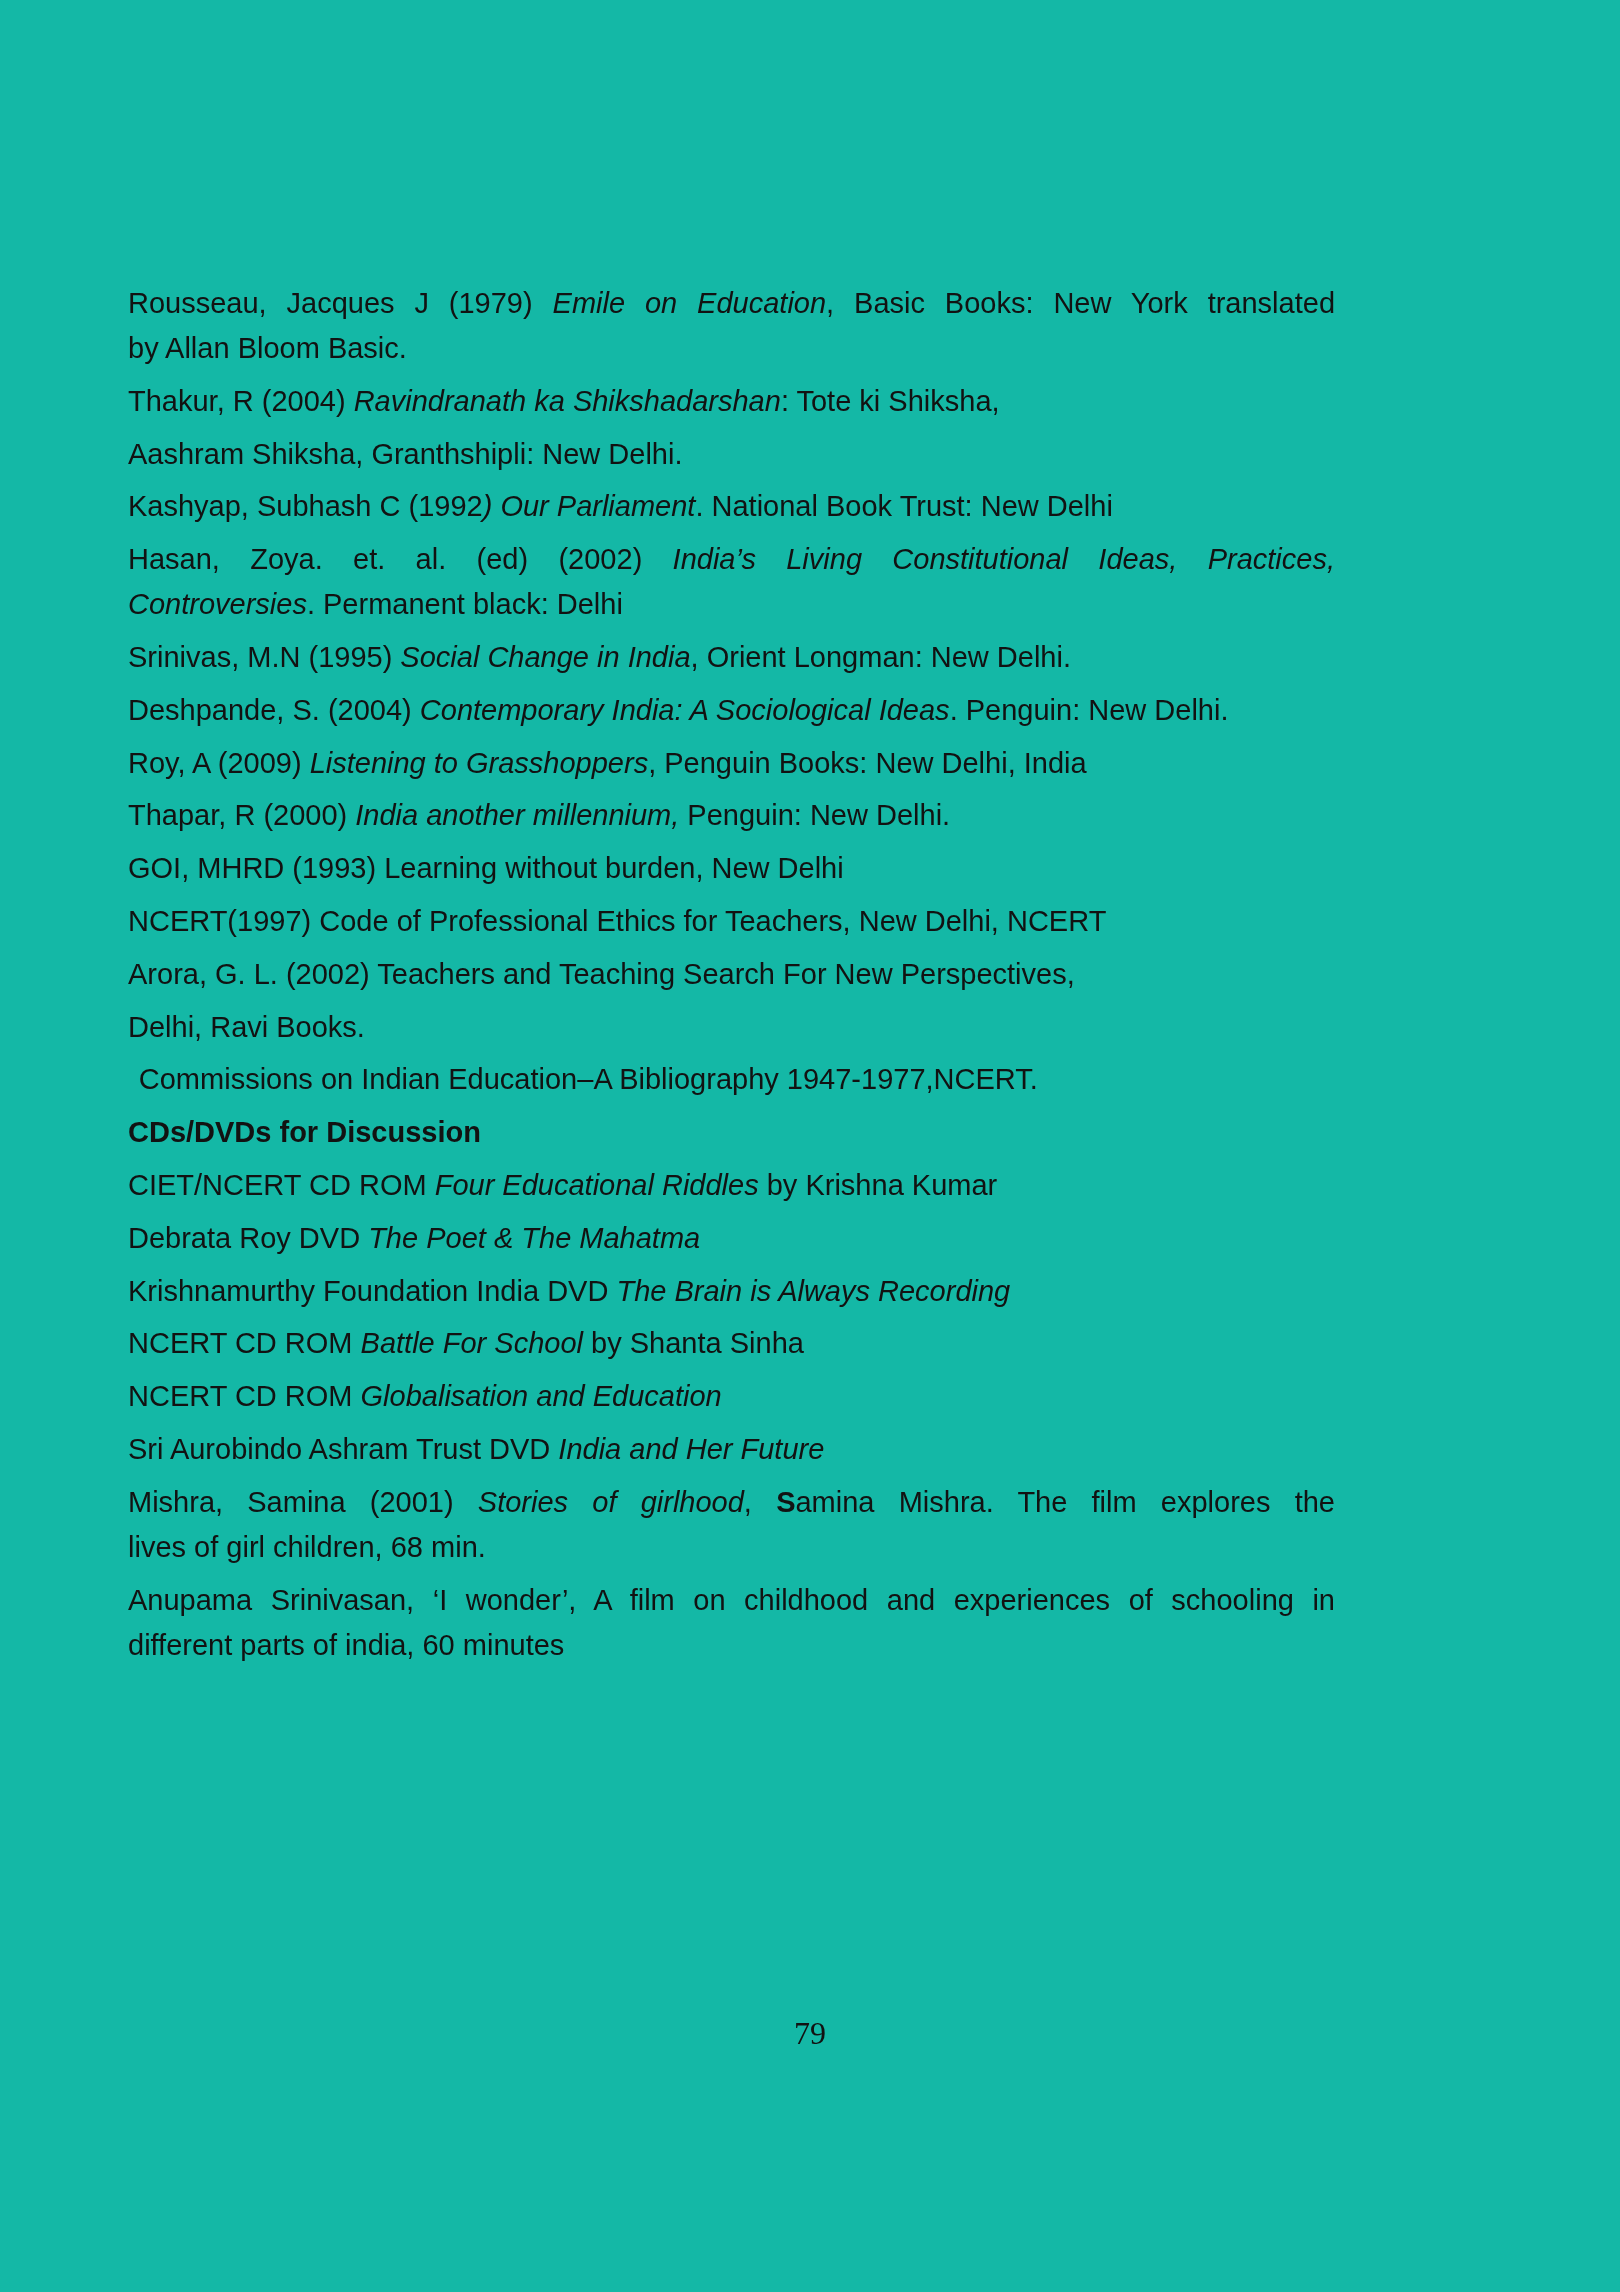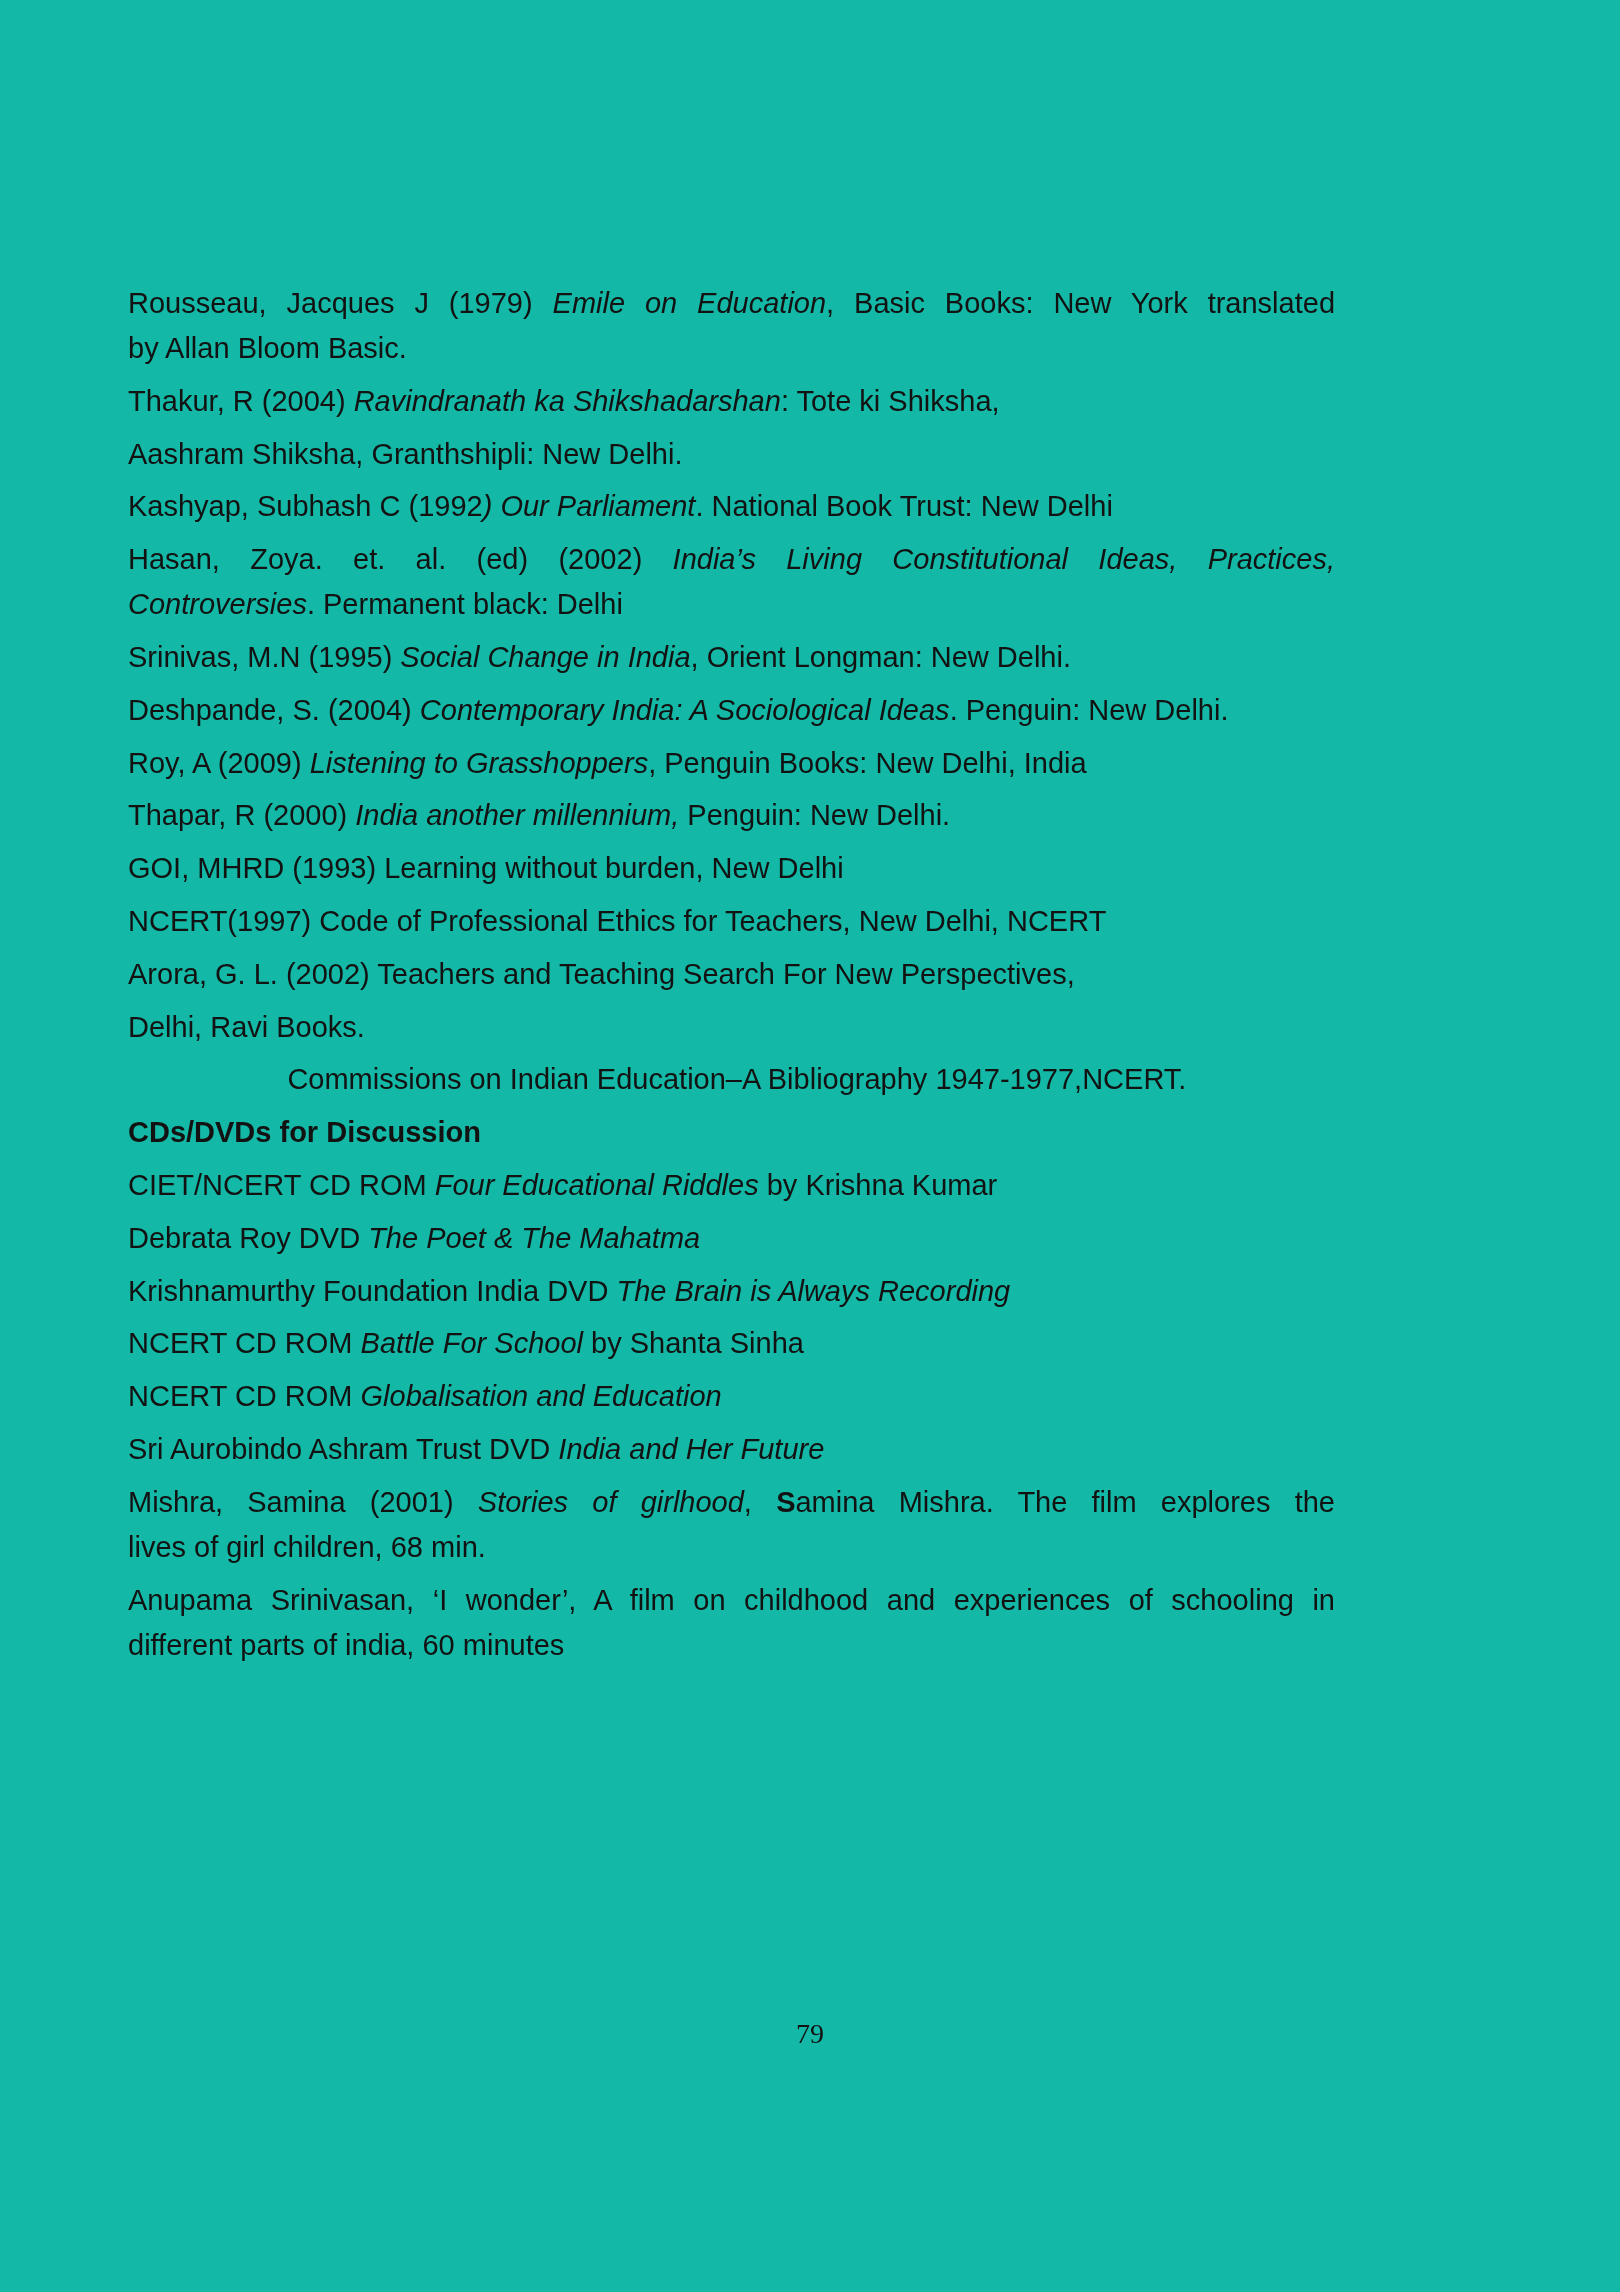--- a/index.html
+++ b/index.html
@@ -33,29 +33,29 @@
   }
   .line.justify {
     text-align: justify;
     text-align-last: justify;
   }
   .line.plain {
     white-space: nowrap;
   }
   .seg.i { font-style: italic; }
   .seg.b { font-weight: bold; }
-  .para.indent { padding-left: 10.8px; text-align: center; }
+  .para.indent { padding-left: 10.8px; }
   .page-number {
     position: absolute;
     top: 2017px;
     left: 0;
     width: 100%;
     text-align: center;
     font-family: "Liberation Serif", "DejaVu Serif", serif;
-    font-size: 28px;
+    font-size: 32px;
     line-height: 33px;
     color: #121212;
   }
 </style>
 </head>
 <body>
 
 <div class="page" style="background: #14b8a6; color: rgb(18, 18, 18);">
   <main class="content" id="content">
       <p class="para">

